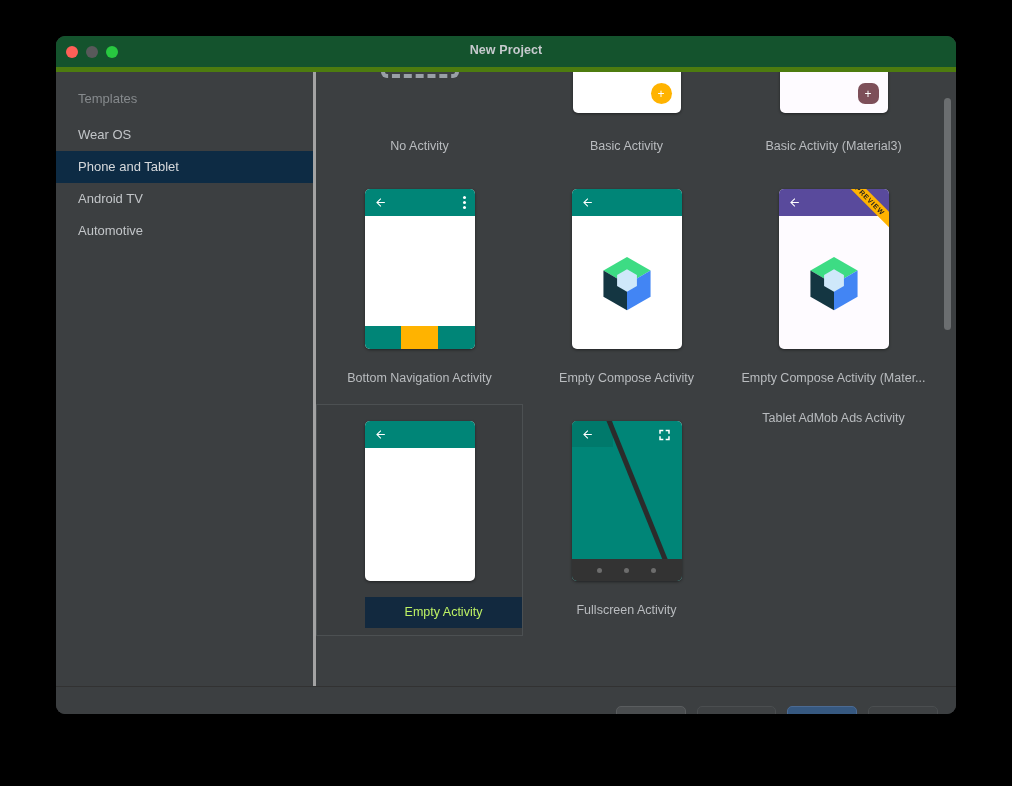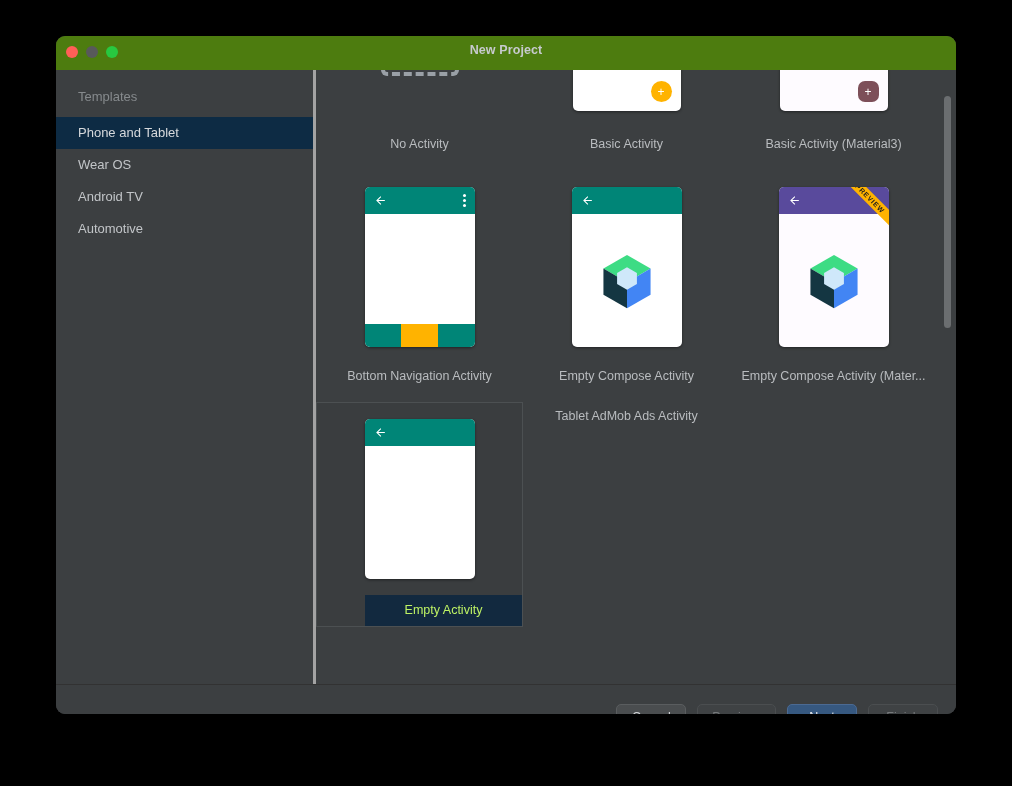--- a/index.html
+++ b/index.html
@@ -29,22 +29,22 @@
     height: 678px;
     background: #3c3f41;
     border-radius: 9px;
     overflow: hidden;
     box-shadow: 0 10px 38px rgba(0,0,0,0.65);
   }
 
   .titlebar {
     position: relative;
     height: 31px;
-    background: #4d7c0f;
-    border-bottom: 3px solid #4d7c0f;
+    background: #14532d;
+    border-bottom: 5px solid #4d7c0f;
   }
   .traffic {
     position: absolute;
     left: 10px;
     top: 10px;
     display: flex;
     gap: 8px;
   }
   .dot {
     width: 12px;
@@ -407,25 +407,25 @@
         <span class="dot amber"></span>
         <span class="dot green"></span>
       </div>
       <div class="title-text">New Project</div>
     </div>
 
     <div class="body-area">
 
       <div class="sidebar">
         <div class="sb-header">Templates</div>
+        <div class="sb-item">
+          <span>Wear OS</span>
+        </div>
         <div class="sb-item selected">
           <span>Phone and Tablet</span>
-        </div>
-        <div class="sb-item">
-          <span>Wear OS</span>
         </div>
         <div class="sb-item">
           <span>Android TV</span>
         </div>
         <div class="sb-item">
           <span>Automotive</span>
         </div>
       </div>
 
       <div class="content">
@@ -537,20 +537,42 @@
                   <div class="appbar teal">
                     <svg class="back-arrow" viewBox="0 0 24 24">
                       <path d="M20 11H7.8l5.6-5.6L12 4l-8 8 8 8 1.4-1.4L7.8 13H20z" fill="#ffffff"></path>
                     </svg>
                   </div>
                 </div>
               </div>
               <div class="cell-label">Empty Activity</div>
             </div>
 
+            <div class="cell">
+              <div class="thumb-box">
+                <div class="phone tall">
+                  <div class="fs-body">
+                    <div class="fs-topbar"></div>
+                    <div class="fs-stripe"></div>
+                    <svg class="back-arrow" viewBox="0 0 24 24">
+                      <path d="M20 11H7.8l5.6-5.6L12 4l-8 8 8 8 1.4-1.4L7.8 13H20z" fill="#ffffff"></path>
+                    </svg>
+                    <svg class="fs-corner" viewBox="0 0 24 24">
+                      <path d="M3 3h7v2.6H5.6V10H3V3zm11 0h7v7h-2.6V5.6H14V3zM3 14h2.6v4.4H10V21H3v-7zm15.4 0H21v7h-7v-2.6h4.4V14z" fill="#ffffff"></path>
+                    </svg>
+                    <div class="fs-dots">
+                        <i></i>
+                        <i></i>
+                        <i></i>
+                      </div>
+                  </div>
+                </div>
+              </div>
+              <div class="cell-label">Fullscreen Activity</div>
+            </div>
 
             <div class="cell">
               <div class="cell-label">Tablet AdMob Ads Activity</div>
             </div>
           </div>
 
         </div>
 
         <div class="scrollbar-track">
           <div class="scrollbar-thumb"></div>

